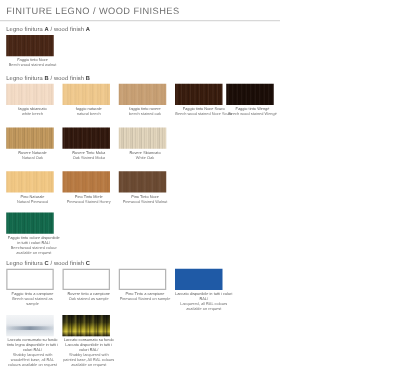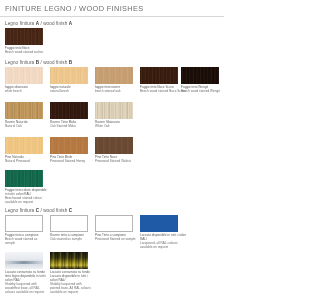--- a/index.html
+++ b/index.html
@@ -4,21 +4,21 @@
 <style>
   html,body{margin:0;padding:0;}
   body{
     width:224px;height:300px;
     background:#ffffff;
     font-family:"Liberation Sans","DejaVu Sans",sans-serif;
     color:#4a4a4a;
     overflow:hidden;
     position:relative;
   }
-  .page{width:224px;height:266px;position:relative;box-sizing:border-box;}
+  .page{width:224px;height:266px;position:relative;box-sizing:border-box;text-align:center;}
 
   .title{
     position:absolute;left:5px;top:4px;
     font-size:7.4px;letter-spacing:0.35px;
     color:#6e6e6e;font-weight:400;white-space:nowrap;
   }
   .title-rule{
     position:absolute;left:0;top:16px;width:224px;height:1px;
     background:#d8d8d8;
   }

